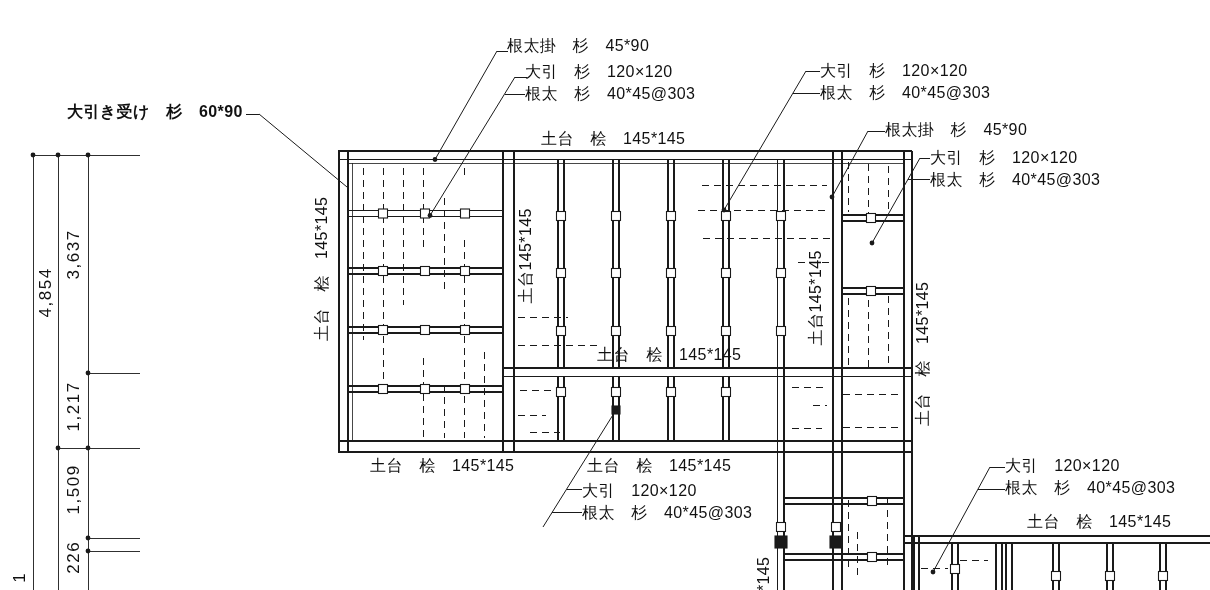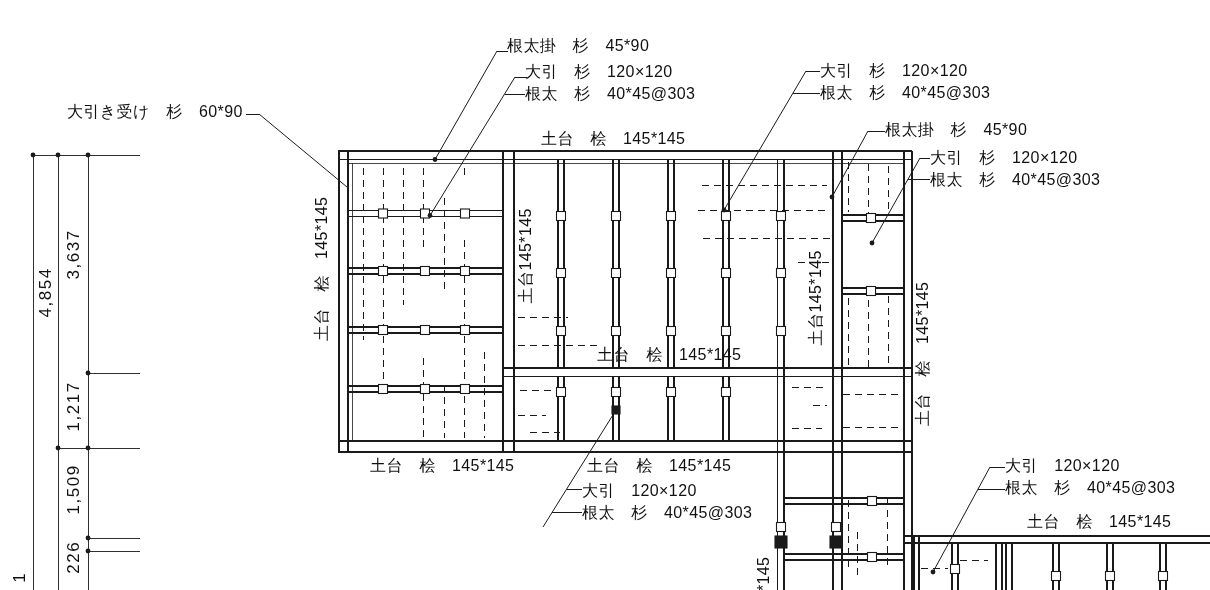--- a/index.html
+++ b/index.html
@@ -197,21 +197,21 @@
       <line x1="88" y1="551" x2="140" y2="551" stroke="#1a1a1a" stroke-width="0.9" shape-rendering="crispEdges"></line>
       <circle cx="33" cy="155" r="2.4" fill="#1a1a1a"></circle>
       <circle cx="58" cy="155" r="2.4" fill="#1a1a1a"></circle>
       <circle cx="88" cy="155" r="2.4" fill="#1a1a1a"></circle>
       <circle cx="88" cy="373" r="2.4" fill="#1a1a1a"></circle>
       <circle cx="58" cy="448" r="2.4" fill="#1a1a1a"></circle>
       <circle cx="88" cy="448" r="2.4" fill="#1a1a1a"></circle>
       <circle cx="88" cy="538" r="2.4" fill="#1a1a1a"></circle>
       <circle cx="88" cy="551" r="2.4" fill="#1a1a1a"></circle>
     </svg>
-<div class="lbl" style="left: 67px; top: 103px;">大引き受け　杉　60*90</div>
+<div class="lbl" style="left: 67px; top: 103px; font-weight: bold;">大引き受け　杉　60*90</div>
     <div class="lbl" style="left: 507px; top: 37px;">根太掛　杉　45*90</div>
     <div class="lbl" style="left: 525px; top: 63px;">大引　杉　120×120</div>
     <div class="lbl" style="left: 525px; top: 85px;">根太　杉　40*45@303</div>
     <div class="lbl" style="left: 541px; top: 130px;">土台　桧　145*145</div>
     <div class="lbl" style="left: 820px; top: 62px;">大引　杉　120×120</div>
     <div class="lbl" style="left: 820px; top: 84px;">根太　杉　40*45@303</div>
     <div class="lbl" style="left: 885px; top: 121px;">根太掛　杉　45*90</div>
     <div class="lbl" style="left: 930px; top: 149px;">大引　杉　120×120</div>
     <div class="lbl" style="left: 930px; top: 171px;">根太　杉　40*45@303</div>
     <div class="lbl" style="left: 597px; top: 346px;">土台　桧　145*145</div>

